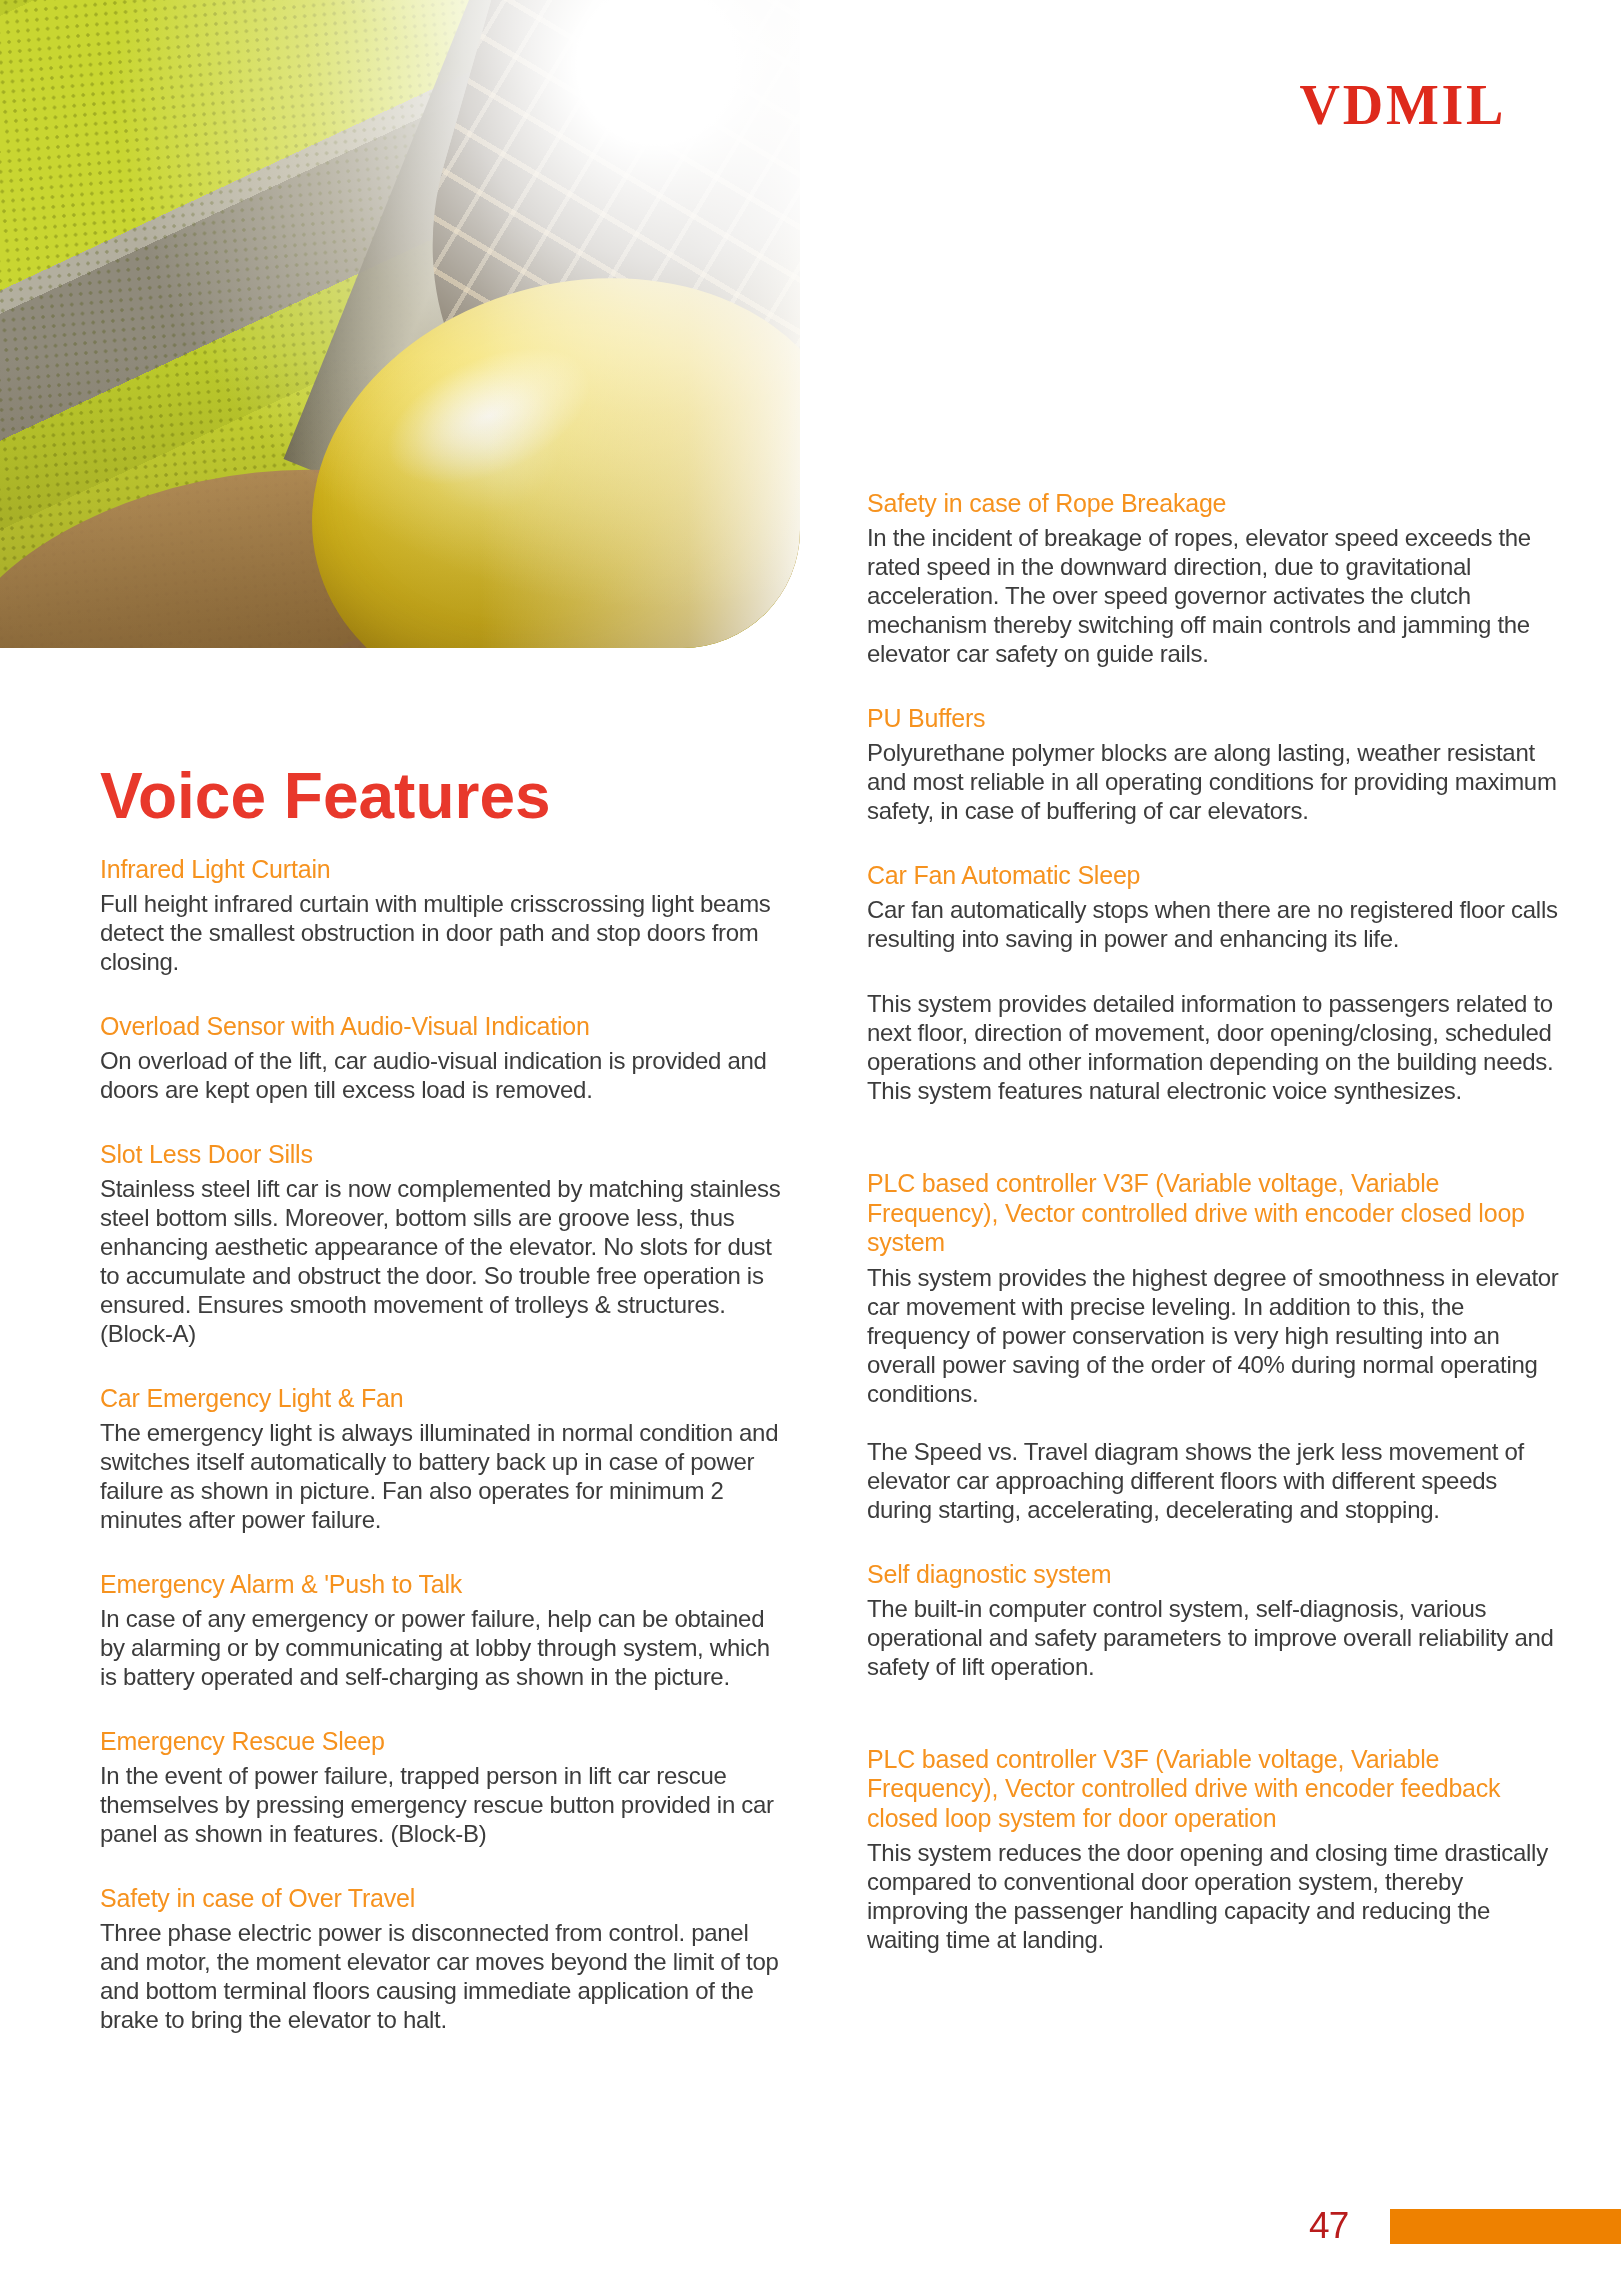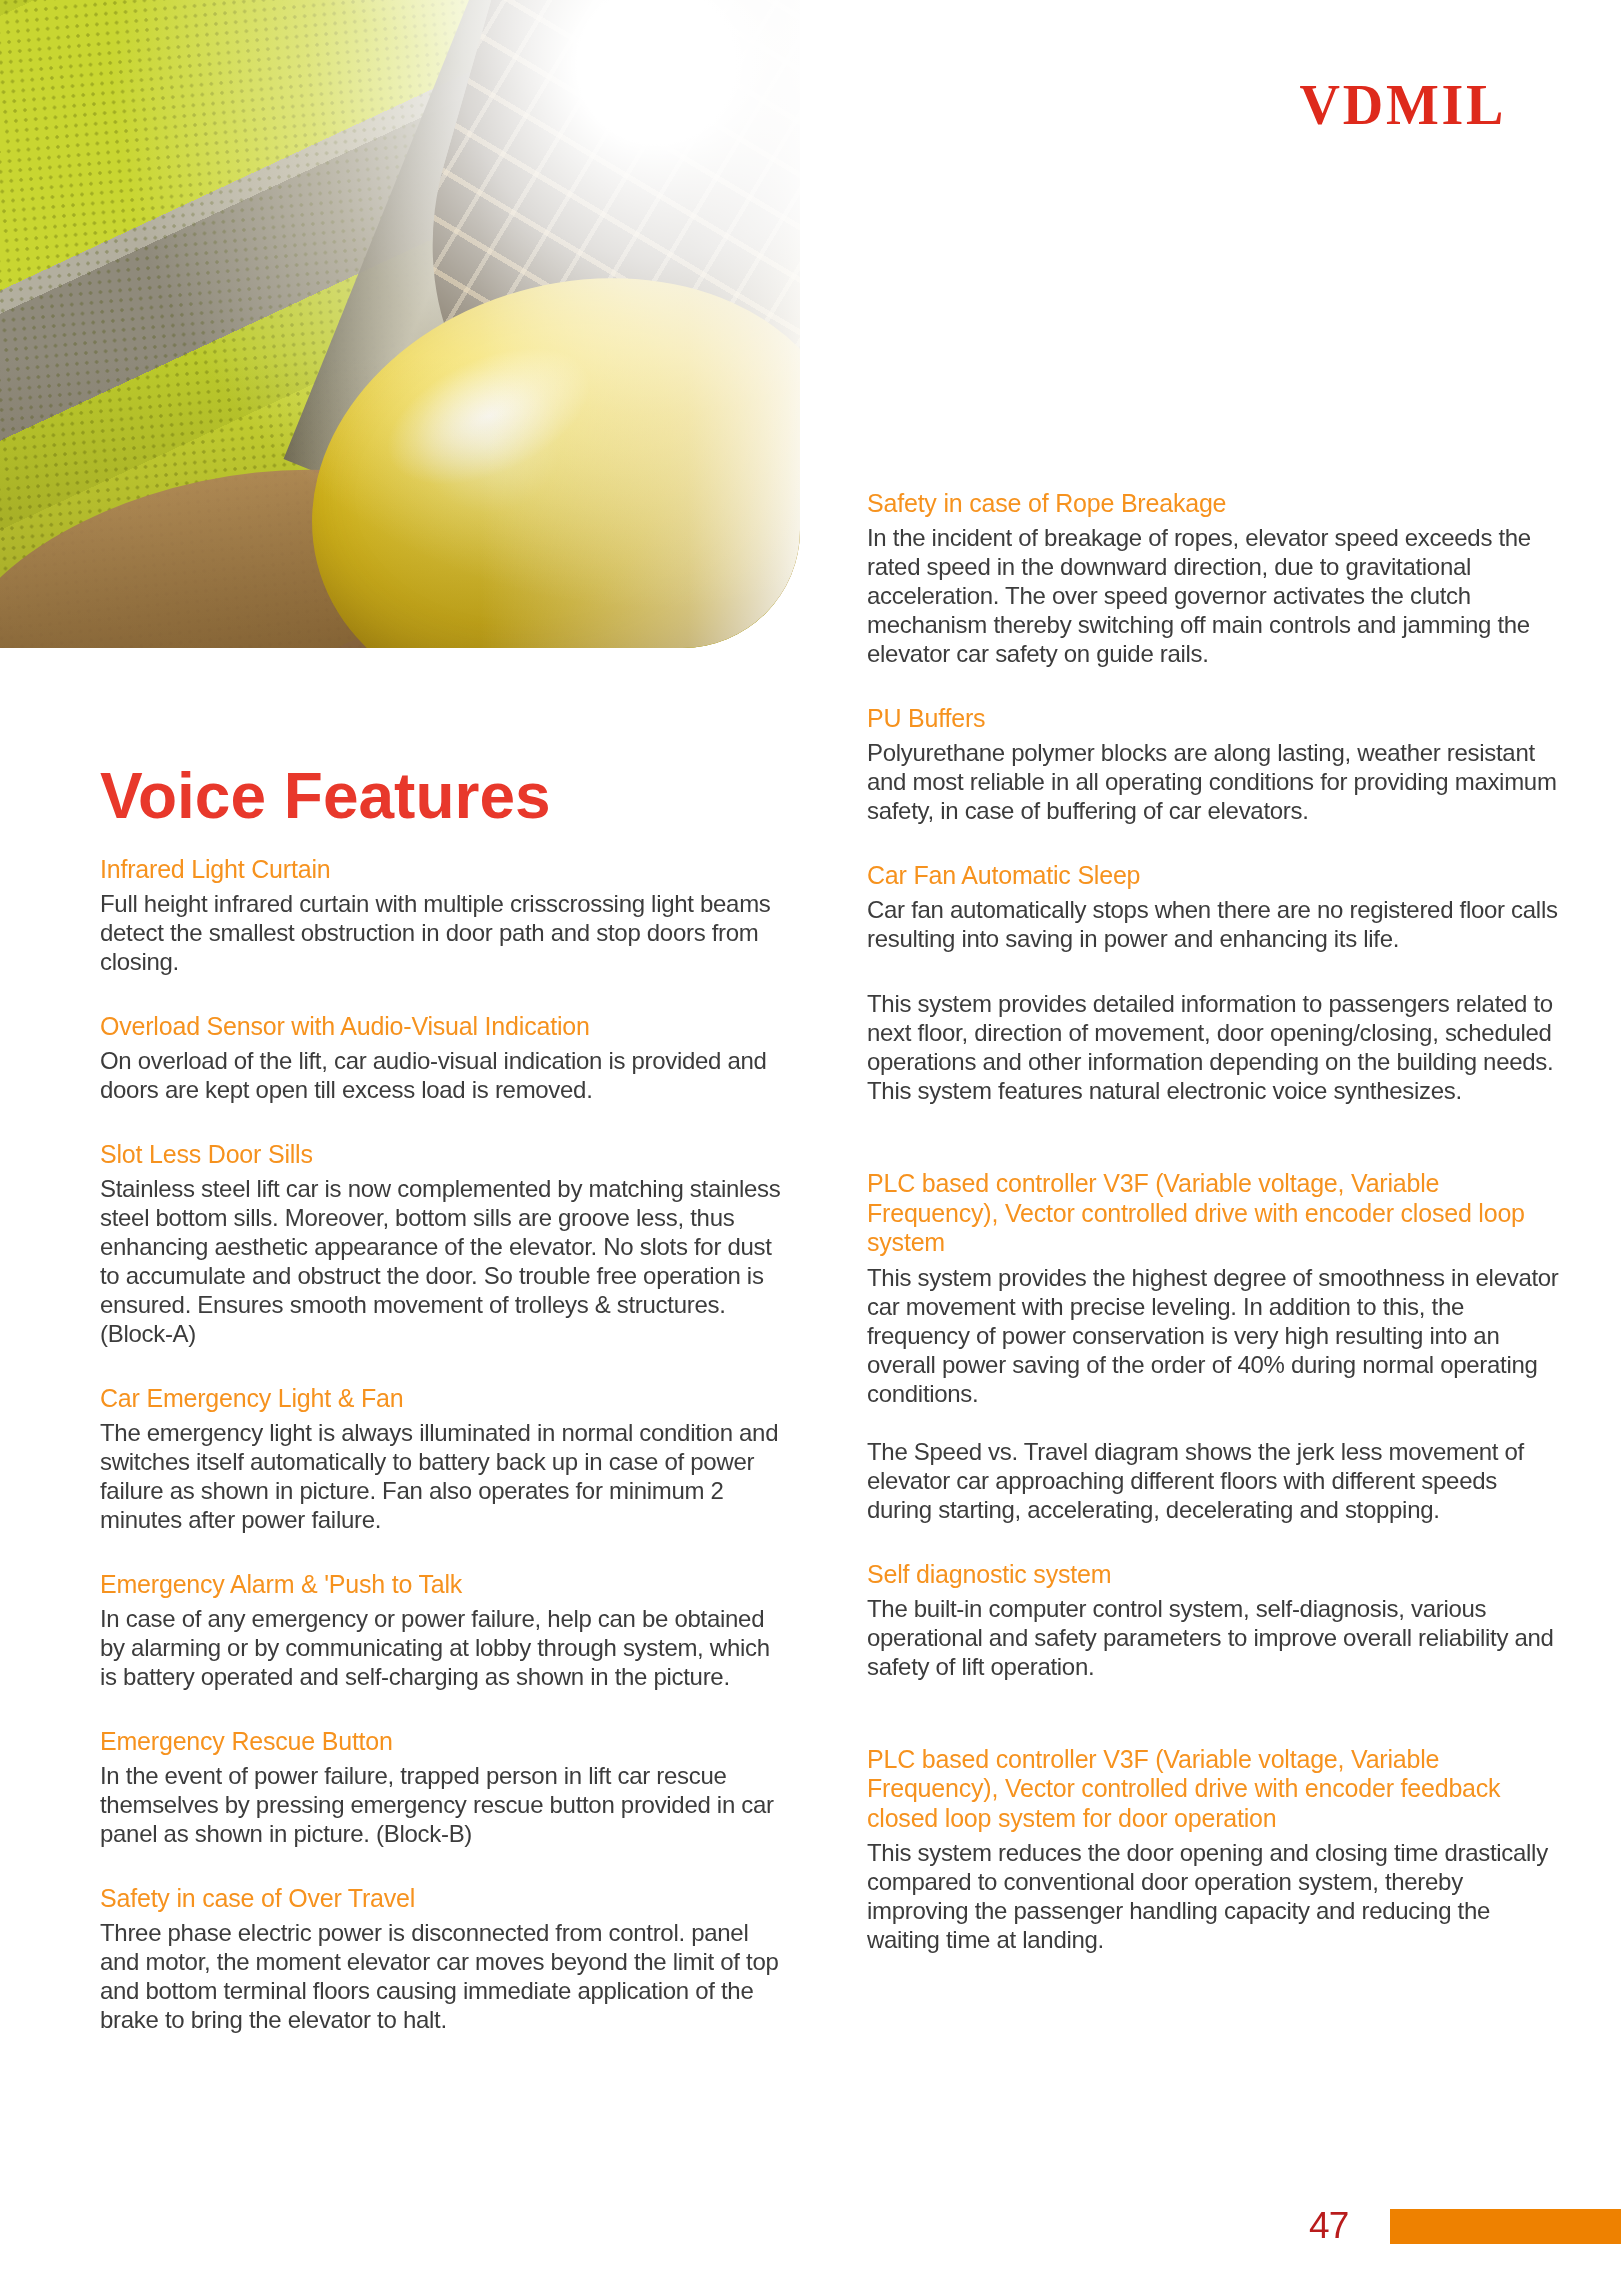--- a/index.html
+++ b/index.html
@@ -139,22 +139,22 @@
       <h3>Car Emergency Light &amp; Fan</h3>
       <p>The emergency light is always illuminated in normal condition and switches itself automatically to battery back up in case of power failure as shown in picture. Fan also operates for minimum 2 minutes after power failure.</p>
     </section>
 
     <section class="sec">
       <h3>Emergency Alarm &amp; 'Push to Talk</h3>
       <p>In case of any emergency or power failure, help can be obtained by alarming or by communicating at lobby through system, which is battery operated and self-charging as shown in the picture.</p>
     </section>
 
     <section class="sec">
-      <h3>Emergency Rescue Button</h3>
-      <p>In the event of power failure, trapped person in lift car rescue themselves by pressing emergency rescue button provided in car panel as shown in picture. (Block-B)</p>
+      <h3>Emergency Rescue Sleep</h3>
+      <p>In the event of power failure, trapped person in lift car rescue themselves by pressing emergency rescue button provided in car panel as shown in features. (Block-B)</p>
     </section>
 
     <section class="sec">
       <h3>Safety in case of Over Travel</h3>
       <p>Three phase electric power is disconnected from control. panel and motor, the moment elevator car moves beyond the limit of top and bottom terminal floors causing immediate application of the brake to bring the elevator to halt.</p>
     </section>
   </div>
 
   <div class="col col-right">
 

